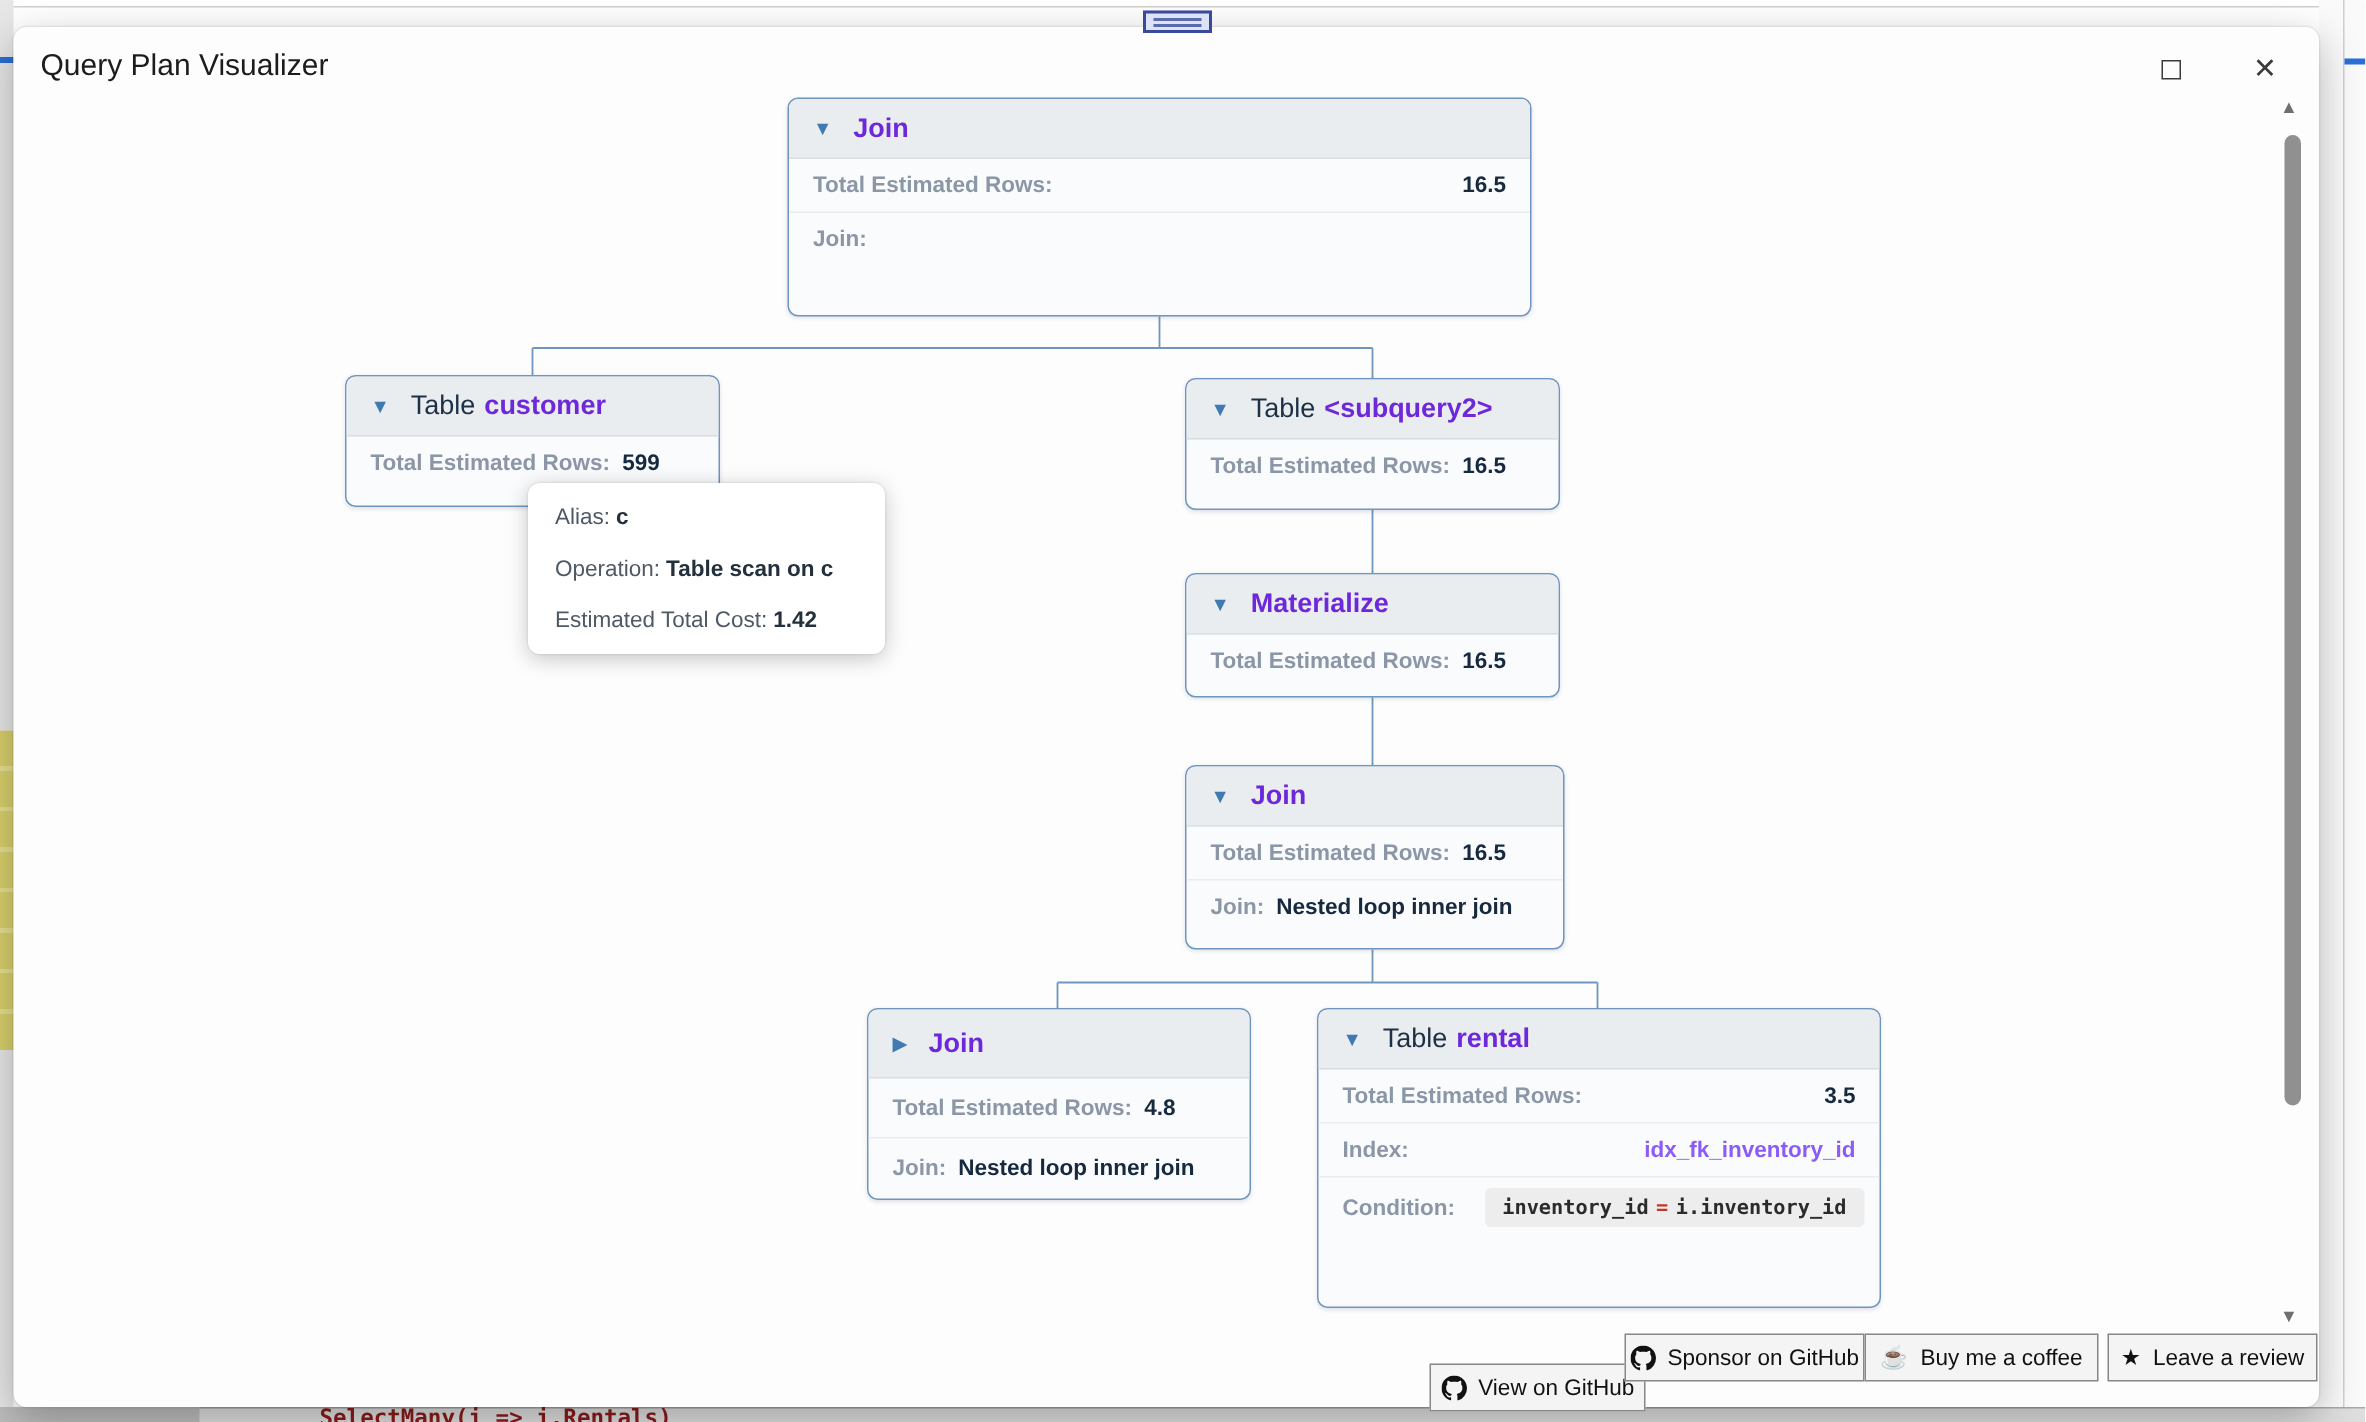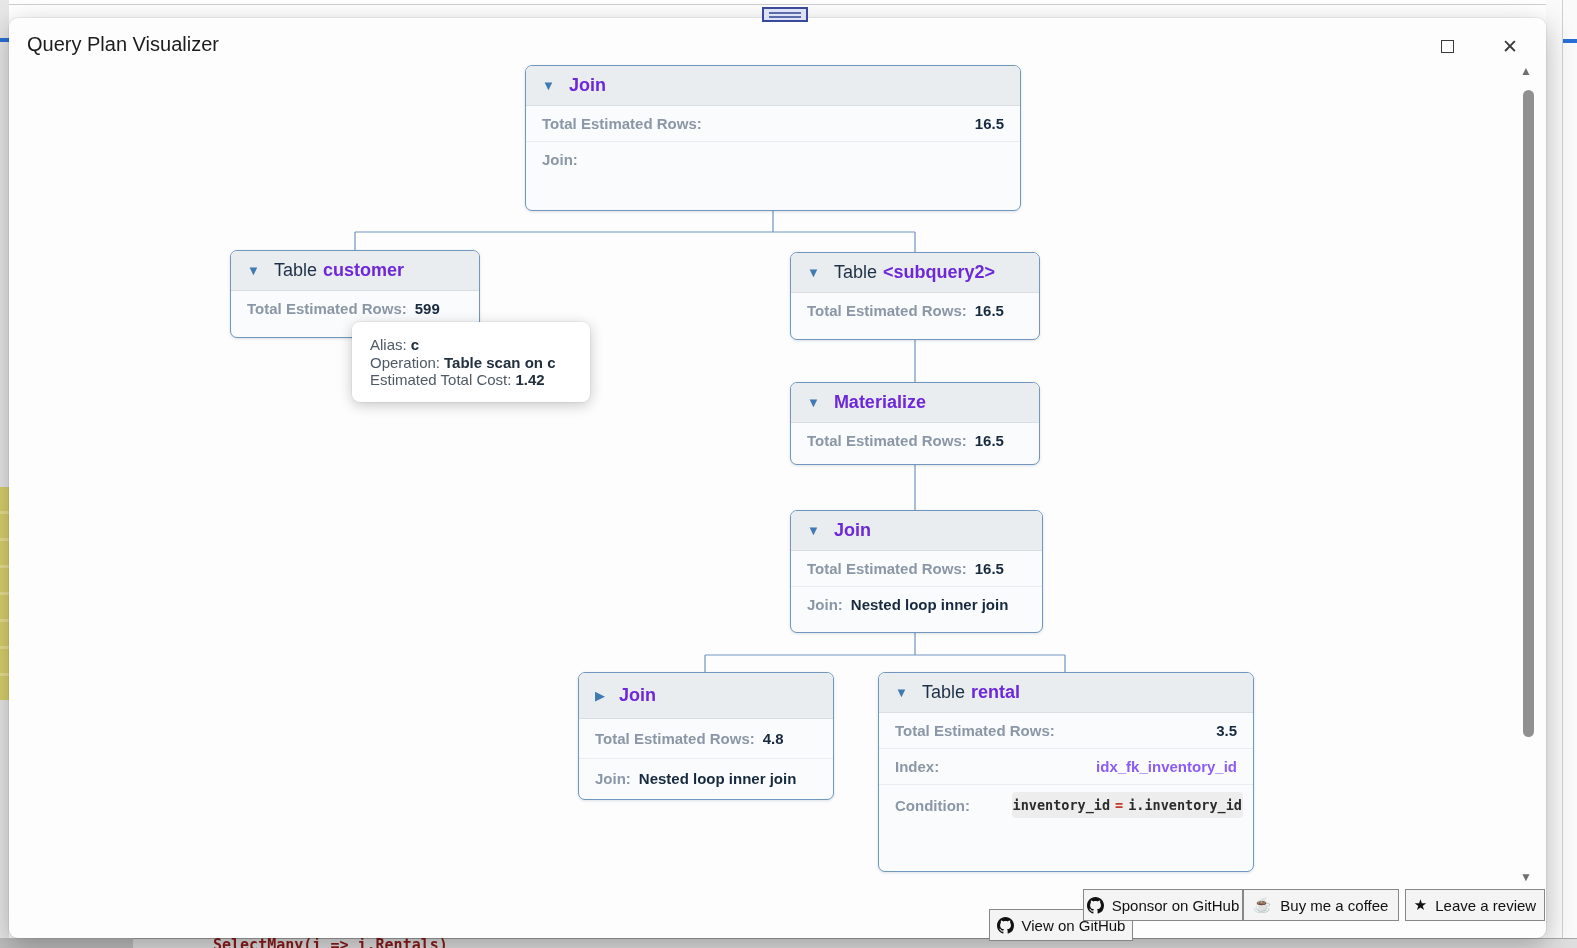--- a/index.html
+++ b/index.html
@@ -51,44 +51,44 @@
   span[data-bind]:empty { display:none; }
   .node-row { display:flex; align-items:center; padding:9px 16px; font-size:15px; font-weight:bold; }
   .node-row + .node-row { border-top:1px solid #e9edf0; }
   .row-label { color:#8b97a6; }
   .row-value { color:#17293e; }
   .row-flow  { justify-content:flex-start; gap:8px; }
   .row-split { justify-content:space-between; }
   .row-split .row-value { text-align:right; }
   .val-wrap { max-width:258px; line-height:1.45; }
   .val-green { color:#8b5cf6; }
-  .code-chip { background:#ededee; border-radius:4px; padding:5px 1px; font-family:"DejaVu Sans Mono", monospace;
+  .code-chip { background:#ededee; border-radius:4px; padding:5px 12px; font-family:"DejaVu Sans Mono", monospace;
                font-size:13.5px; font-weight:bold; color:#2b2b2b; white-space:nowrap; }
   .code-op { color:#c0392b; margin:0 5px; }
 
   
-  .tooltip { position:absolute; left:343px; top:304px; width:238px; height:80px; background:#ffffff;
+  .tooltip { position:absolute; left:343px; top:304px; width:238px; height:114px; background:#ffffff;
              border-radius:8px; box-shadow:0 3px 14px rgba(0,0,0,.22), 0 0 0 1px rgba(0,0,0,.04);
              z-index:5; padding:14px 18px; display:flex; flex-direction:column; justify-content:space-between; }
   .tip-row { font-size:15px; color:#4f5a66; }
   .tip-row b { color:#23303d; margin-left:4px; }
 
   
   .scroll-arrow { position:absolute; left:1508px; width:18px; height:14px; color:#6f6f6f; font-size:12px;
                   text-align:center; line-height:14px; z-index:3; cursor:default; }
   .scroll-up { top:46px; }
   .scroll-down { top:852px; }
   .scroll-thumb { position:absolute; left:1514px; top:72px; width:11px; height:647px; background:#909090;
                   border-radius:6px; z-index:3; cursor:default; }
 
   
   .footer-btn { position:absolute; top:871px; height:32px; background:#f4f4f4; border:1px solid #878787;
                 display:flex; align-items:center; justify-content:center; gap:8px; font-size:15px; color:#111;
                 z-index:3; cursor:pointer; white-space:nowrap; }
-  .fb-view    { left:980px;  width:144px;margin-top:20px; }
+  .fb-view    { left:944px;  width:144px;margin-top:20px; }
   .fb-sponsor { left:1074px; width:160px; }
   .fb-coffee  { left:1234px; width:156px; }
   .fb-review  { left:1396px; width:140px; }
   .gh-icon svg { width:17px; height:17px; display:block; fill:#111; }
   .emoji-ic { font-size:15px; }
 
   
   .watermark { position:absolute; left:1218px; top:864px; width:322px; z-index:6; pointer-events:none;
                font-size:26px; font-weight:bold; letter-spacing:-1px; color:rgba(48,48,48,.82);
                text-shadow:0 1px 0 rgba(255,255,255,.7); white-space:nowrap; }

